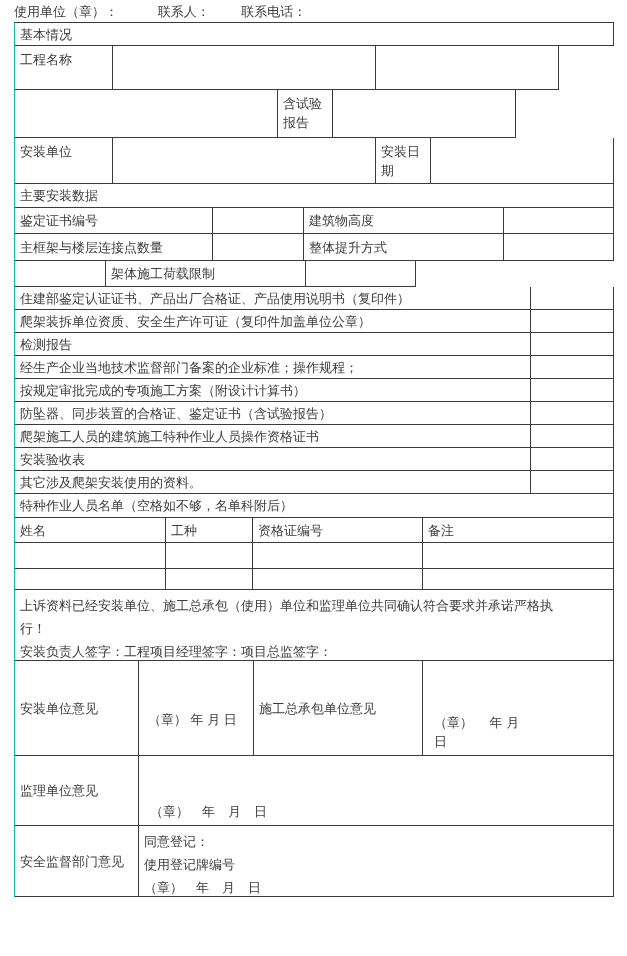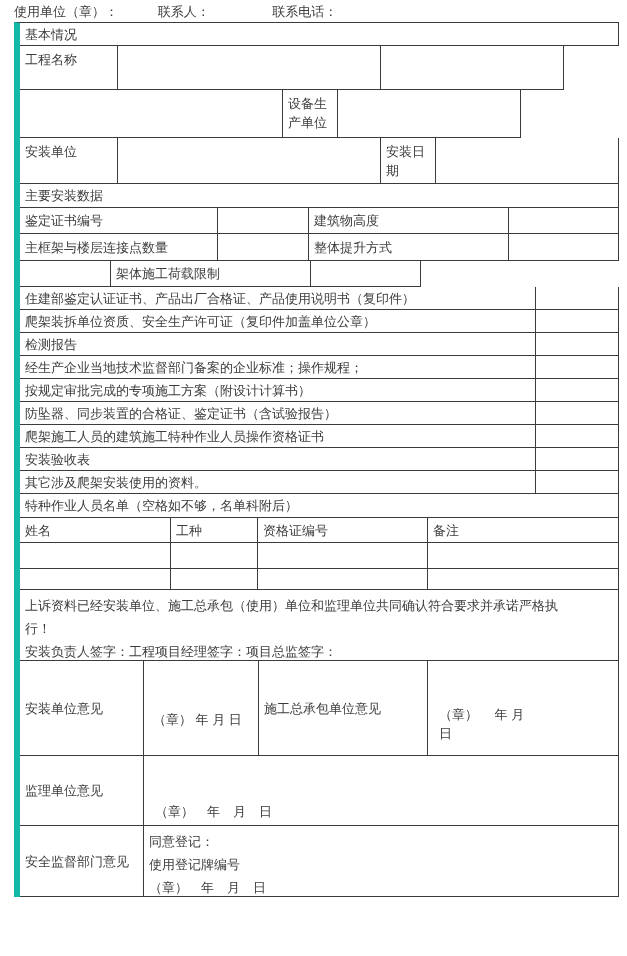--- a/index.html
+++ b/index.html
@@ -2,23 +2,23 @@
 <html><head>
 <meta charset="utf-8">
 <style>
   html,body{margin:0;padding:0;background:#ffffff;}
   body{width:627px;height:956px;position:relative;
        font-family:"Liberation Sans","DejaVu Sans",sans-serif;
        font-size:13px;color:#3c3c3c;}
   .hdr{position:absolute;left:14px;top:3px;white-space:nowrap;line-height:17px;}
   .hdr span{display:inline-block;font-family:Liberation Mono, monospace;}
   .gap36{margin-right:36px;}
-  .gap40{margin-right:59px;}
+  .gap40{margin-right:28px;}
   .tbl{position:absolute;left:14px;top:22px;width:599px;
-       border-top:1px solid #3b3b3b;border-left:6px solid #14b8a6;}
+       border-top:1px solid #3b3b3b;border-left:1px solid #14b8a6;}
   .row{display:flex;width:599px;}
   .c{box-sizing:border-box;border-right:1px solid #3b3b3b;border-bottom:1px solid #3b3b3b;
      padding:2px 5px;display:flex;align-items:center;line-height:19px;overflow:hidden;}
   .top{align-items:flex-start;padding-top:4px;}
   .bot{align-items:flex-end;}
   .pre{white-space:pre-line;}
   .full{width:599px;}
   
   .a1{width:98px;}.a2{width:263px;}.a3{width:55px;}.a4{width:183px;}
   
@@ -49,21 +49,21 @@
   </div>
 
   <div class="row" style="height:44px">
     <div class="c a1 top">工程名称</div>
     <div class="c a2"></div>
     <div class="c a4"></div>
   </div>
 
   <div class="row" style="height:48px">
     <div class="c a2"></div>
-    <div class="c a3 top">设备生产单位</div>
+    <div class="c a3 top">含试验报告</div>
     <div class="c a4"></div>
   </div>
 
   <div class="row" style="height:46px">
     <div class="c a1 top">安装单位</div>
     <div class="c a2"></div>
     <div class="c a3 top">安装日期</div>
     <div class="c a4"></div>
   </div>
 
@@ -156,21 +156,21 @@
   <div class="row" style="height:71px">
     <div class="c full top pre lh23">上诉资料已经安装单位、施工总承包（使用）单位和监理单位共同确认符合要求并承诺严格执
 行！
 安装负责人签字：工程项目经理签字：项目总监签字：</div>
   </div>
 
   <div class="row" style="height:95px">
     <div class="c e1">安装单位意见</div>
     <div class="c e2 bot" style="padding-bottom:26px;padding-left:9px">（章） 年 月 日</div>
     <div class="c e3">施工总承包单位意见</div>
-    <div class="c e4 bot pre" style="padding-bottom:12px;padding-left:11px">（章）　 年 月
+    <div class="c e4 bot pre" style="padding-bottom:4px;padding-left:11px">（章）　 年 月
 日</div>
   </div>
 
   <div class="row" style="height:70px">
     <div class="c f1">监理单位意见</div>
     <div class="c f2 bot" style="padding-bottom:4px;padding-left:11px">（章）　年　月　日</div>
   </div>
 
   <div class="row" style="height:71px">
     <div class="c f1">安全监督部门意见</div>

